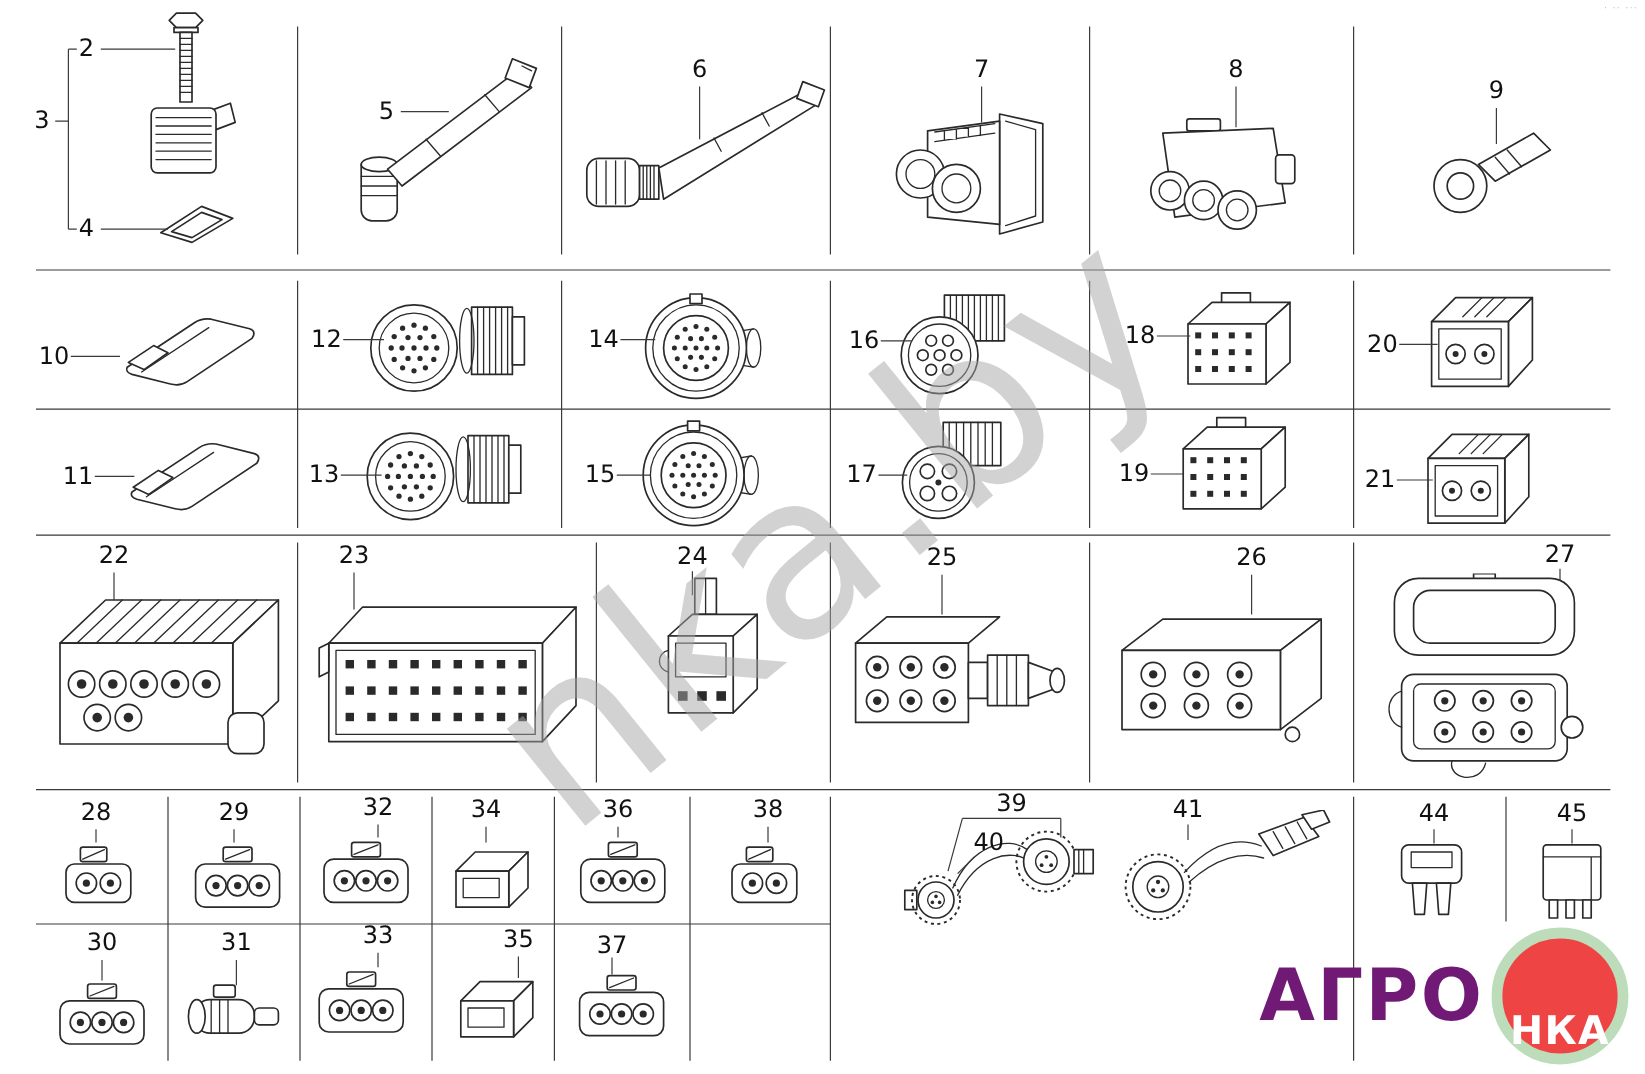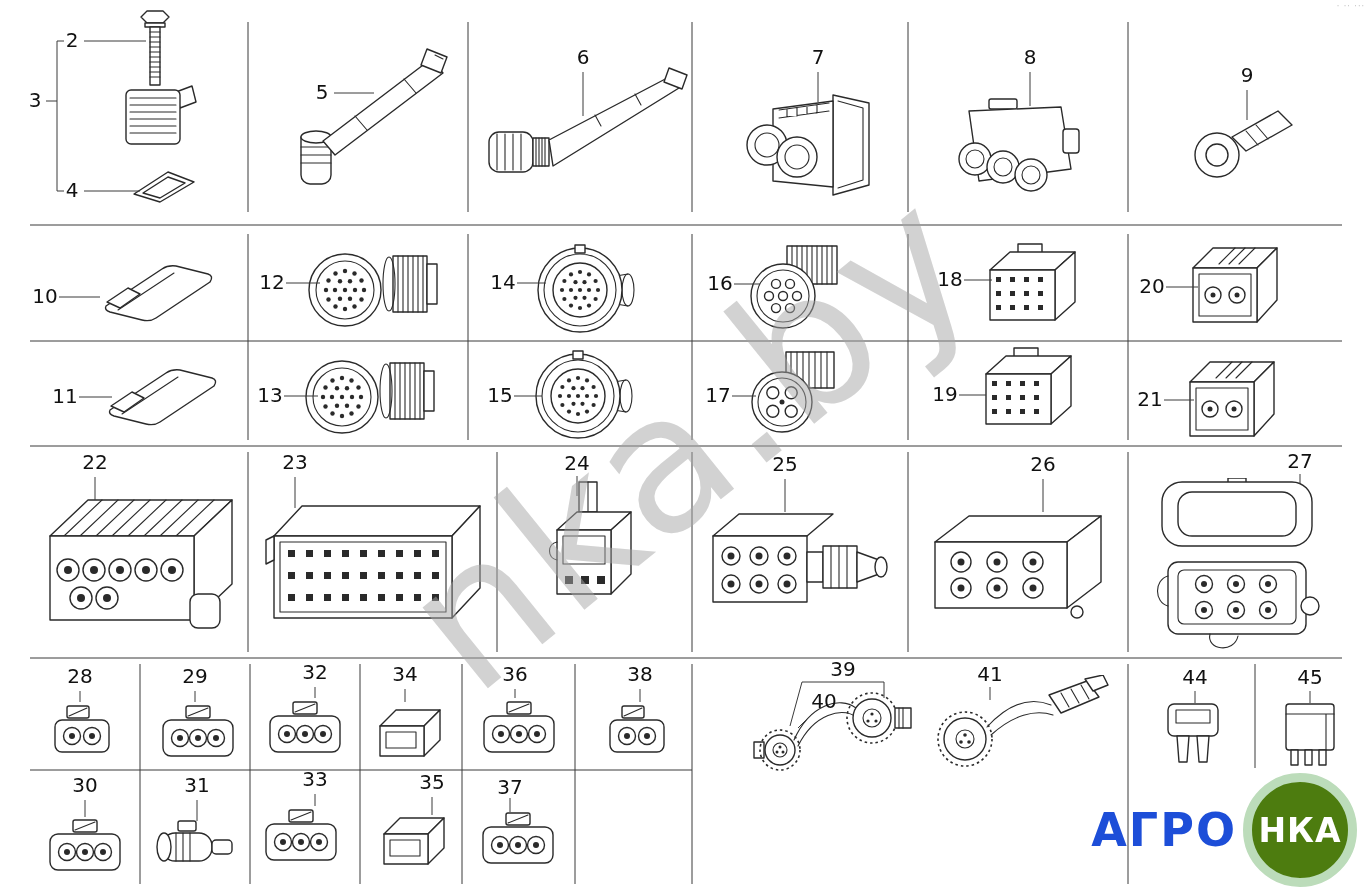--- a/index.html
+++ b/index.html
@@ -11,23 +11,23 @@
   .l{fill:none;stroke:#2a2a2a;stroke-width:1.1;stroke-linejoin:round;stroke-linecap:round;}
   .f{fill:#2a2a2a;stroke:none;}
   .dash{fill:none;stroke:#2a2a2a;stroke-width:1.6;stroke-dasharray:2.5 3;}
   .grid{stroke:#3a3a3a;stroke-width:1;fill:none;}
   .lead{stroke:#3a3a3a;stroke-width:1;fill:none;}
   #watermark{position:absolute;left:690px;top:440px;
     transform:translate(-50%,-50%) rotate(-39deg);
     font-size:190px;color:#a6a6a6;opacity:.5;white-space:nowrap;
     letter-spacing:4px;pointer-events:none;z-index:5;}
   #logo{position:absolute;right:14px;bottom:8px;display:flex;align-items:center;gap:6px;z-index:6;}
-  #logo .agro{font-size:46px;font-weight:bold;color:#1d4ed8;letter-spacing:2px;}
-  #logo .nka{width:96px;height:96px;border-radius:50%;background:#4d7c0f;border:9px solid #bcdcba;
-    display:flex;align-items:center;justify-content:center;color:#fff;font-size:33px;
+  #logo .agro{font-size:60px;font-weight:bold;color:#701a75;letter-spacing:2px;}
+  #logo .nka{width:96px;height:96px;border-radius:50%;background:#ef4444;border:9px solid #bcdcba;
+    display:flex;align-items:flex-end;justify-content:center;color:#fff;font-size:33px;
     font-weight:bold;letter-spacing:1px;}
   #corner{position:absolute;top:2px;right:6px;font-size:8px;color:#c4c4c4;letter-spacing:1px;z-index:6;}
 </style>
 </head>
 <body>
 
 <div id="stage">
 
 <svg width="1371" height="895" viewBox="0 0 1371 895">
   <defs>

